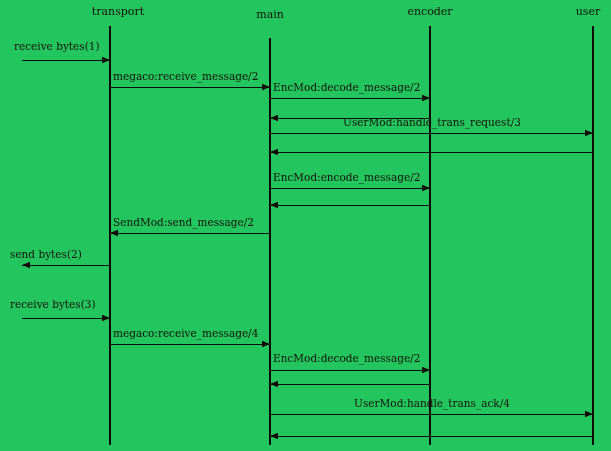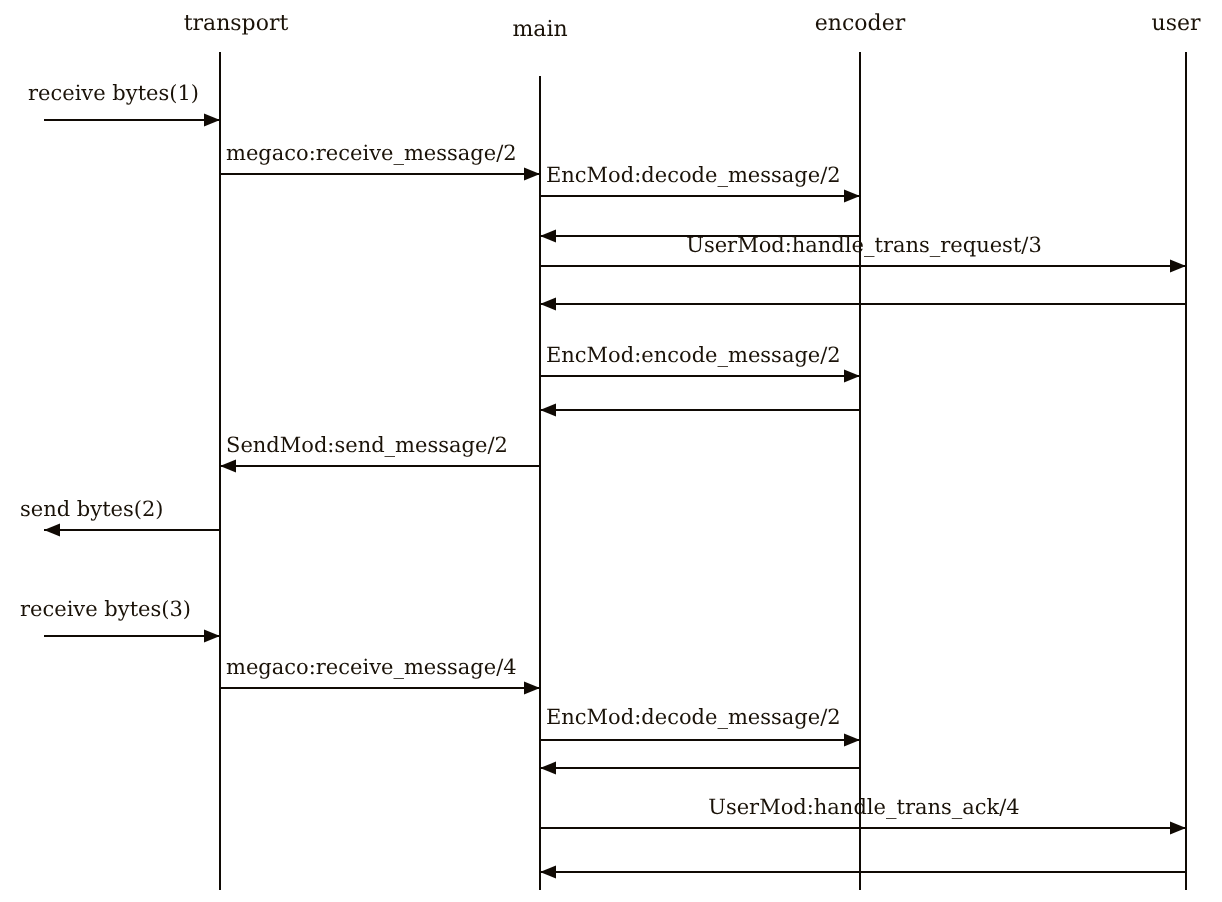--- a/index.html
+++ b/index.html
@@ -4,21 +4,21 @@
 <style>
   html, body {
     margin: 0;
     padding: 0;
     background: #c9b49f;
   }
   #diagram-root {
     position: relative;
     width: 611px;
     height: 451px;
-    background: #ffffff;
+    background: #22c55e;
     overflow: hidden;
     font-family: "DejaVu Serif", "Liberation Serif", serif;
   }
   #seq-svg {
     position: absolute;
     left: 0;
     top: 0;
     width: 611px;
     height: 451px;
     display: block;

